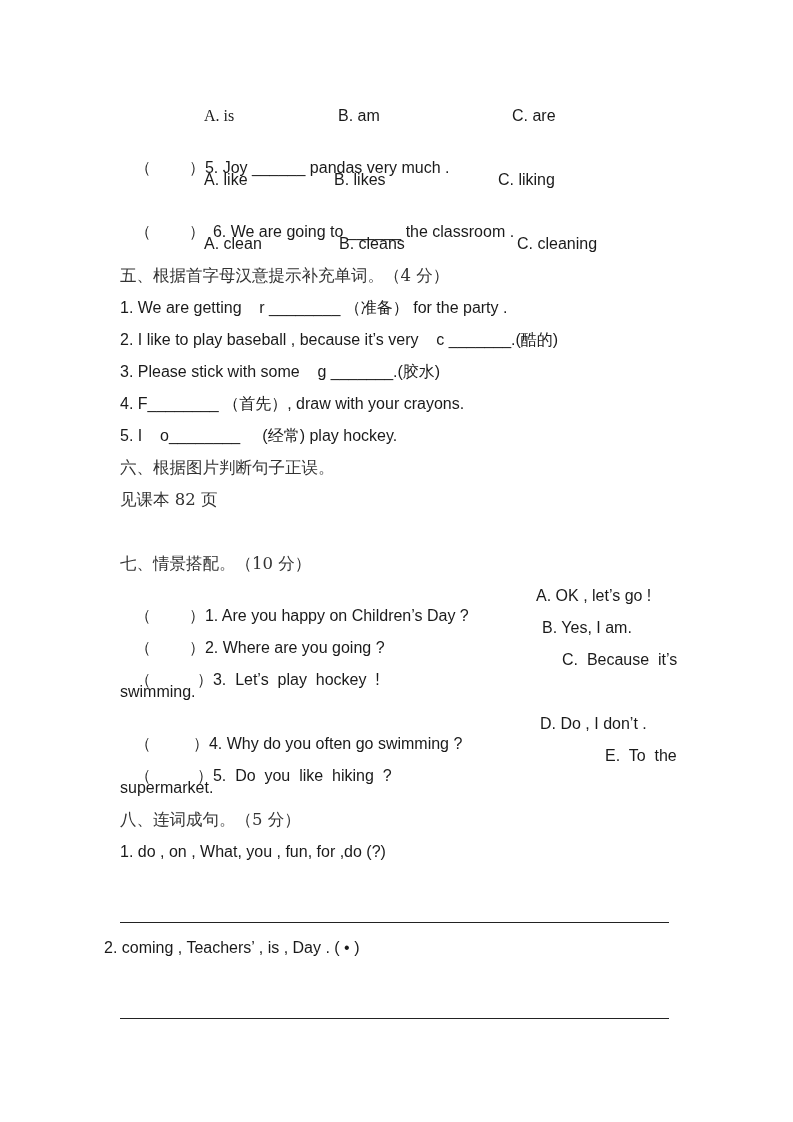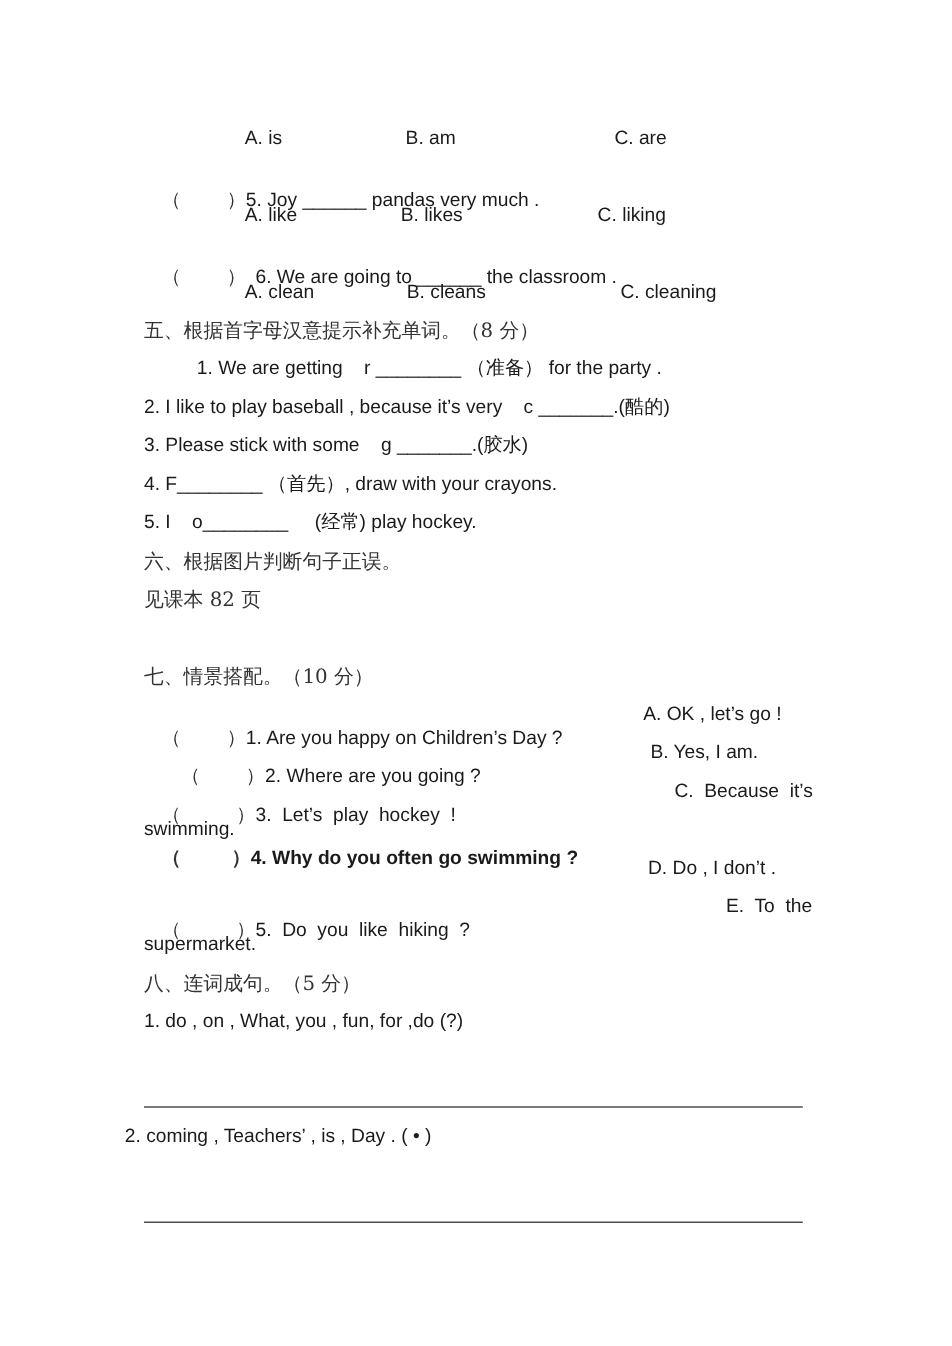--- a/index.html
+++ b/index.html
@@ -10,67 +10,67 @@
     }
     .line { position: absolute; white-space: pre; line-height: 20px; }
     .cn { font-family: "DejaVu Serif", "Liberation Serif", serif; color: #333; font-size: 16.5px; }
     .paren { display: inline-block; color: #333; }
     .opt { position: absolute; white-space: pre; line-height: 20px; }
     .rule { position: absolute; left: 120px; width: 549px; height: 0; border-top: 1.2px solid #222; }
   </style>
 </head>
 <body>
 
-<span class="opt" style="left:204px; top:106px;">A. is</span>
+<span class="opt" style="left:204px; top:106px;font-family:Liberation Serif, serif;">A. is</span>
 <span class="opt" style="left:338px; top:106px;">B. am</span>
 <span class="opt" style="left:512px; top:106px;">C. are</span>
 
 <div class="line" style="left:126px; top:138px;">
   <span class="paren">（</span><span style="display:inline-block;width:38px;"></span><span class="paren">）</span><span>5. Joy ______ pandas very much .</span>
 </div>
 <span class="opt" style="left:204px; top:170px;">A. like</span>
 <span class="opt" style="left:334px; top:170px;">B. likes</span>
 <span class="opt" style="left:498px; top:170px;">C. liking</span>
 
 <div class="line" style="left:126px; top:202px;">
   <span class="paren">（</span><span style="display:inline-block;width:38px;"></span><span class="paren">）</span><span style="margin-left:8px;">6. We are going to ______ the classroom .</span>
 </div>
 <span class="opt" style="left:204px; top:234px;">A. clean</span>
 <span class="opt" style="left:339px; top:234px;">B. cleans</span>
 <span class="opt" style="left:517px; top:234px;">C. cleaning</span>
 
-<div class="line cn" style="left:120px; top:266px;">五、根据首字母汉意提示补充单词。（8 分）</div>
-<div class="line" style="left:120px; top:298px;margin-left:44px;">1. We are getting    r ________ （准备） for the party .</div>
+<div class="line cn" style="left:120px; top:266px;">五、根据首字母汉意提示补充单词。（4 分）</div>
+<div class="line" style="left:120px; top:298px;">1. We are getting    r ________ （准备） for the party .</div>
 <div class="line" style="left:120px; top:330px;">2. I like to play baseball , because it’s very    c _______.(酷的)</div>
 <div class="line" style="left:120px; top:362px;">3. Please stick with some    g _______.(胶水)</div>
 <div class="line" style="left:120px; top:394px;">4. F________ （首先）, draw with your crayons.</div>
 <div class="line" style="left:120px; top:426px;">5. I    o________     (经常) play hockey.</div>
 
 <div class="line cn" style="left:120px; top:458px;">六、根据图片判断句子正误。</div>
 <div class="line cn" style="left:120px; top:490px;">见课本 82 页</div>
 
 <div class="line cn" style="left:120px; top:554px;text-align:right;">七、情景搭配。（10 分）</div>
 
 <div class="line" style="left:126px; top:586px;">
   <span class="paren">（</span><span style="display:inline-block;width:38px;"></span><span class="paren">）</span><span>1. Are you happy on Children’s Day ?</span>
 </div>
 <span class="opt" style="left:536px; top:586px;">A. OK , let’s go !</span>
 
-<div class="line" style="left:142px; top:618px;">
+<div class="line" style="left:126px; top:618px;">
   <span class="paren">（</span><span style="display:inline-block;width:38px;"></span><span class="paren">）</span><span>2. Where are you going ?</span>
 </div>
 <span class="opt" style="left:542px; top:618px;">B. Yes, I am.</span>
 
 <div class="line" style="left:126px; top:650px;">
   <span class="paren">（</span><span style="display:inline-block;width:46px;"></span><span class="paren">）</span><span>3.  Let’s  play  hockey  !</span>
 </div>
 <span class="opt" style="left:562px; top:650px;">C.  Because  it’s</span>
 <div class="line" style="left:120px; top:682px;">swimming.</div>
 
-<div class="line" style="left:126px; top:686px;font-weight:bold;">
+<div class="line" style="left:126px; top:714px;">
   <span class="paren">（</span><span style="display:inline-block;width:42px;"></span><span class="paren">）</span><span>4. Why do you often go swimming ?</span>
 </div>
 <span class="opt" style="left:540px; top:714px;">D. Do , I don’t .</span>
 
 <div class="line" style="left:126px; top:746px;">
   <span class="paren">（</span><span style="display:inline-block;width:46px;"></span><span class="paren">）</span><span>5.  Do  you  like  hiking  ?</span>
 </div>
 <span class="opt" style="left:605px; top:746px;">E.  To  the</span>
 <div class="line" style="left:120px; top:778px;">supermarket.</div>
 

